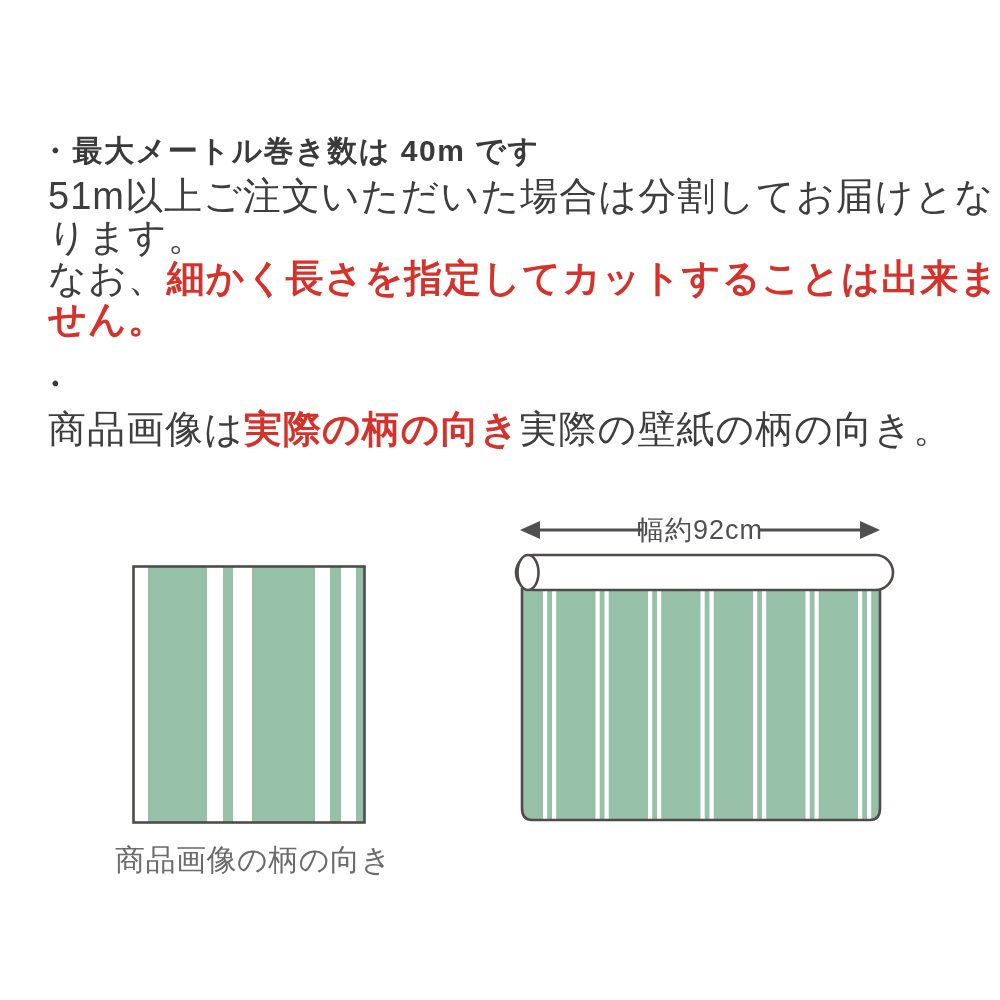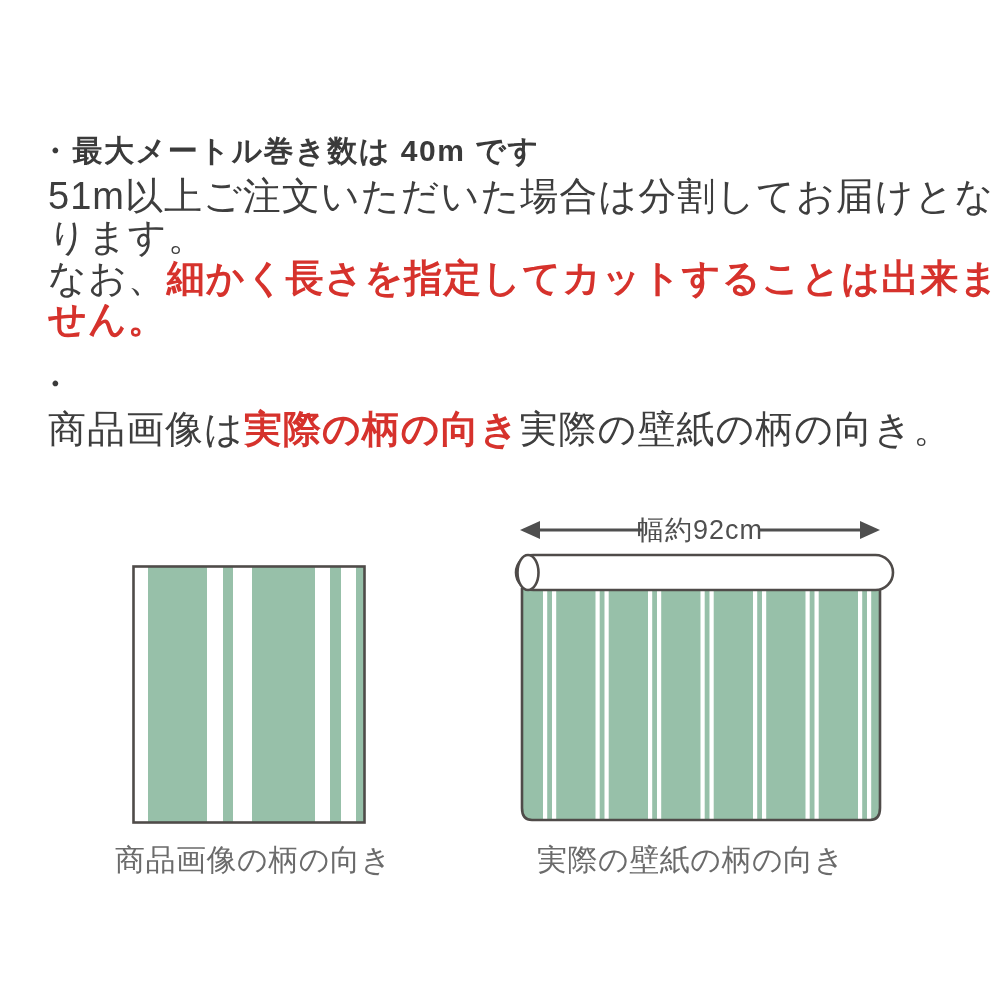--- a/index.html
+++ b/index.html
@@ -114,15 +114,14 @@
           <rect x="367" y="90" width="4.2" height="232"></rect>
       </g>
       <path d="M22,90 L22,310 Q22,322 32,322 L370,322 Q380,322 380,310 L380,90" fill="none" stroke="var(--outline)" stroke-width="2.6"></path>
     </g>
 
     <g>
       <rect x="16" y="57" width="377" height="35" rx="17.5" ry="17.5" fill="#ffffff" stroke="var(--outline)" stroke-width="2.6"></rect>
       <ellipse cx="28" cy="74.5" rx="10.5" ry="17.5" fill="#ffffff" stroke="var(--outline)" stroke-width="2.6"></ellipse>
     </g>
   </svg>
-  <div id="caption-right" class="fig-caption">実際の壁紙の柄の向き</div>
 
 </div>
 
 </body></html>

